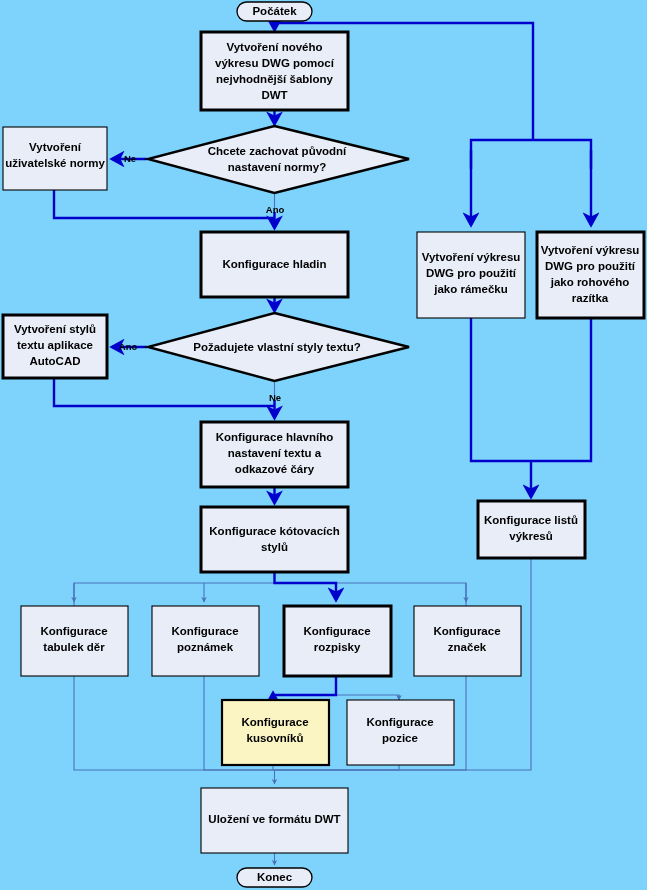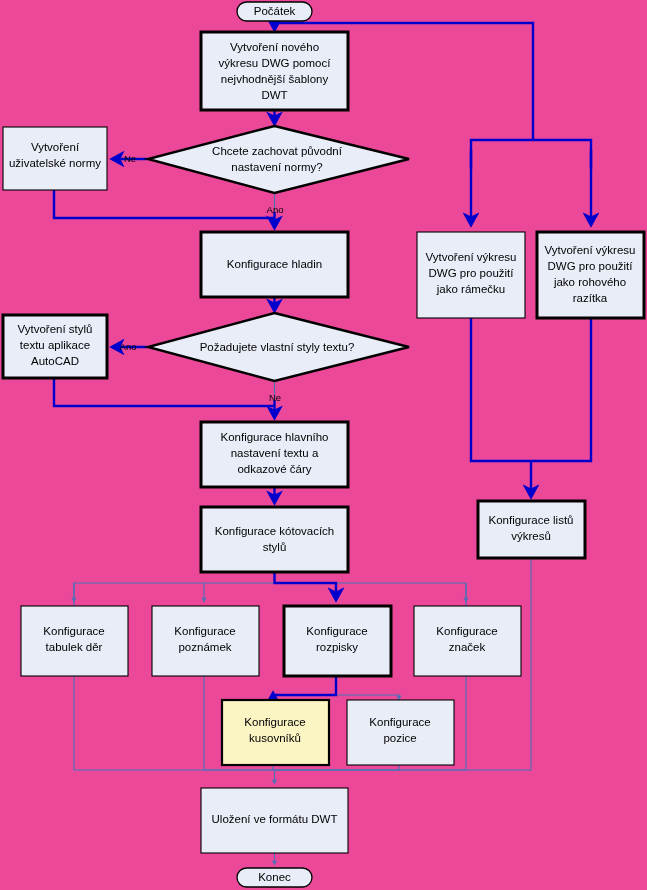--- a/index.html
+++ b/index.html
@@ -8,21 +8,22 @@
     background: #ffffff;
   }
   body {
     font-family: "Liberation Sans", "DejaVu Sans", sans-serif;
   }
   #flowchart-root {
     position: relative;
     width: 647px;
     height: 890px;
     overflow: hidden;
-    background: #ec4899;
+    background: #7dd3fc;
+    font-weight: bold;
   }
   svg.canvas {
     position: absolute;
     left: 0;
     top: 0;
     width: 647px;
     height: 890px;
     display: block;
   }
   .node-text {

